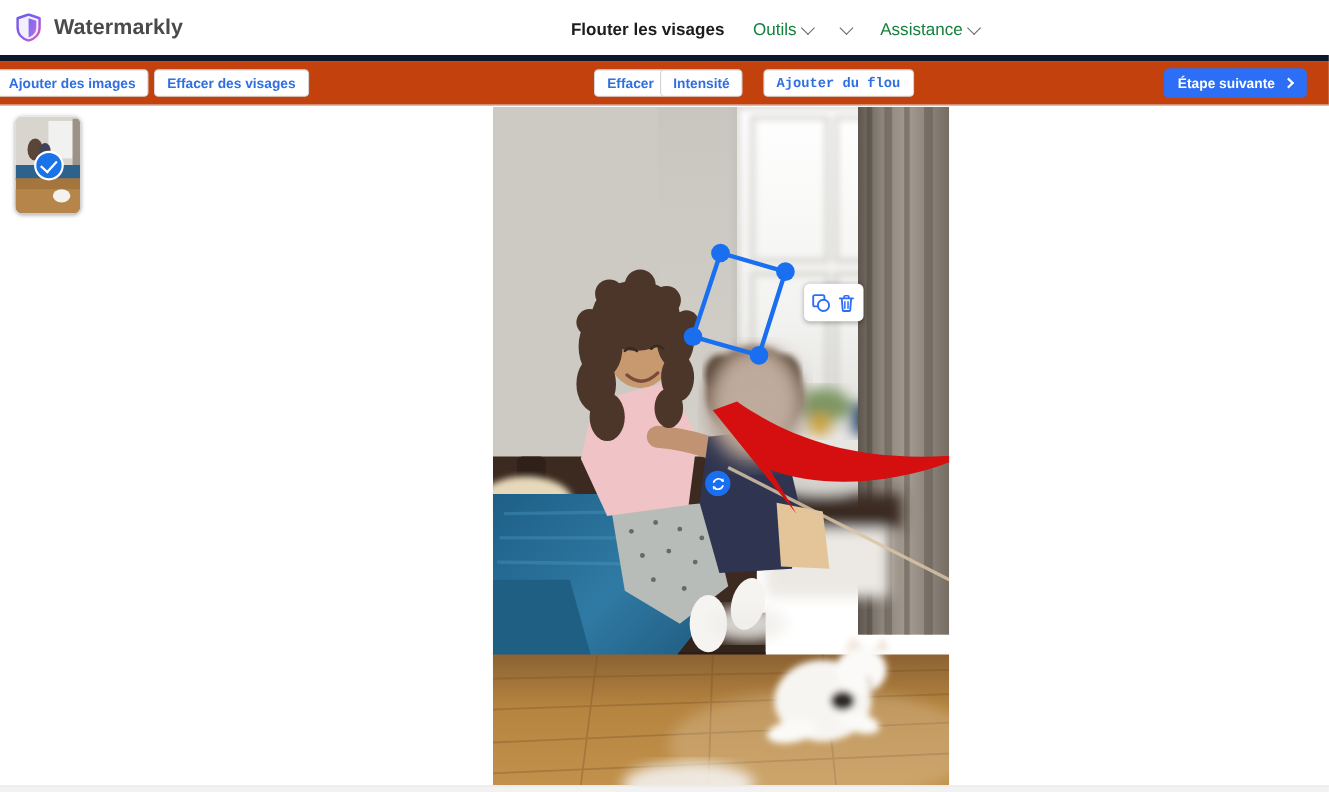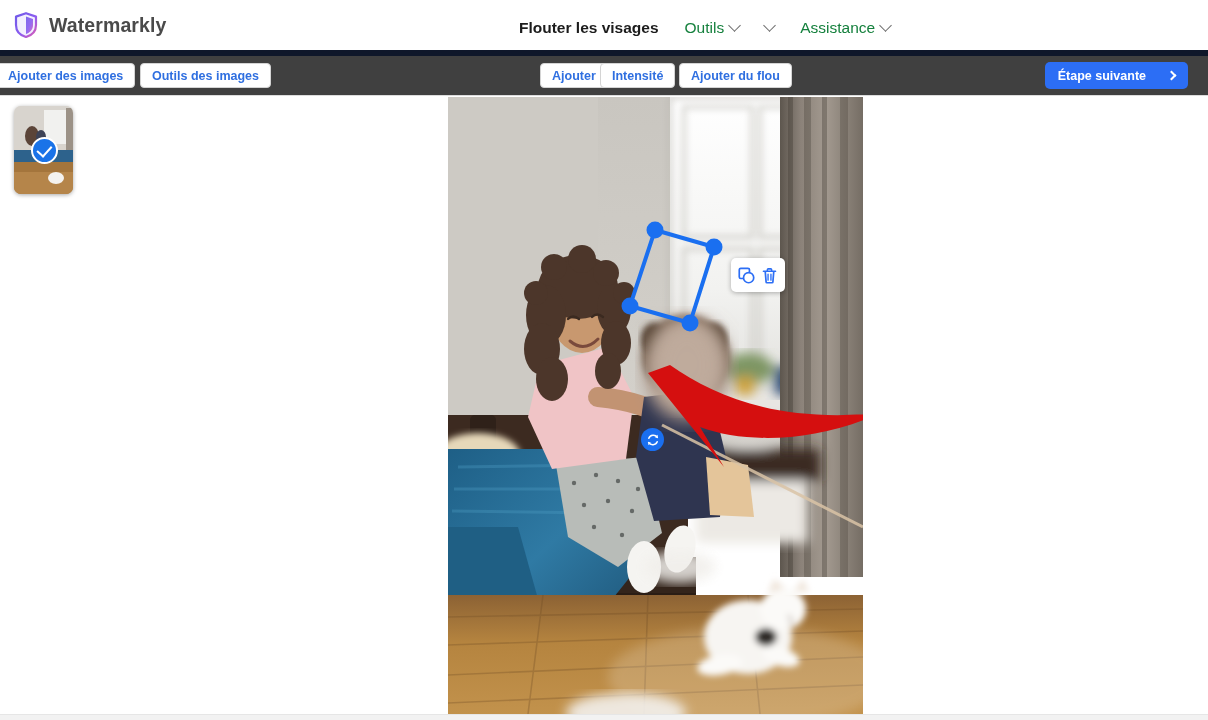--- a/index.html
+++ b/index.html
@@ -43,42 +43,42 @@
     display: inline-block; width: 9px; height: 9px;
     border-right: 1.6px solid #6b6b6b;
     border-bottom: 1.6px solid #6b6b6b;
     transform: translateY(-3px) rotate(45deg);
   }
 
   
   .toolbar {
     position: absolute; left: 0; top: 56px;
     width: 1208px; height: 40px;
-    background: #404040;
+    background: #c2410c;
     border-bottom: 1px solid #dcdcdc;
   }
   .tb-btn {
     position: absolute; top: 7px; height: 25px;
     background: #ffffff;
     border: 1px solid #d4d4d4;
     border-radius: 4px;
     color: #2f6fe0; font-size: 12.5px; font-weight: 700;
     display: flex; align-items: center; justify-content: center;
     padding: 0 11px; cursor: pointer; white-space: nowrap;
   }
   .tb-left-1 { left: -4px; }
   .tb-left-2 { left: 140px; }
   .tb-mid-1  { left: 540px; }
   .tb-mid-2  { left: 600px; }
-  .tb-mid-3  { left: 679px; }
+  .tb-mid-3  { left: 694px; font-family: Liberation Mono, monospace; }
   .tb-next {
     position: absolute; top: 6px; right: 20px; height: 27px;
     background: #2c6ef5; border: none; border-radius: 5px;
     color: #ffffff; font-size: 12.5px; font-weight: 700;
-    display: flex; align-items: center; gap: 22px;
+    display: flex; align-items: center; gap: 9px;
     padding: 0 13px; cursor: pointer; white-space: nowrap;
   }
   .next-chevron {
     display: inline-block; width: 7px; height: 7px;
     border-right: 2px solid #ffffff; border-top: 2px solid #ffffff;
     transform: rotate(45deg);
   }
 
   
   .workspace {
@@ -180,23 +180,23 @@
     </div>
     <div class="nav-item">
       <span>Assistance</span>
       <span class="caret"></span>
     </div>
   </nav>
 </div>
 
 <div class="toolbar">
   <div class="tb-btn tb-left-1">Ajouter des images</div>
-  <div class="tb-btn tb-left-2">Outils des images</div>
-
-  <div class="tb-btn tb-mid-1">Ajouter</div>
+  <div class="tb-btn tb-left-2">Effacer des visages</div>
+
+  <div class="tb-btn tb-mid-1">Effacer</div>
   <div class="tb-btn tb-mid-2">Intensité</div>
   <div class="tb-btn tb-mid-3">Ajouter du flou</div>
 
   <div class="tb-next">
     <span>Étape suivante</span>
     <span class="next-chevron"></span>
   </div>
 </div>
 
 <div class="workspace">

